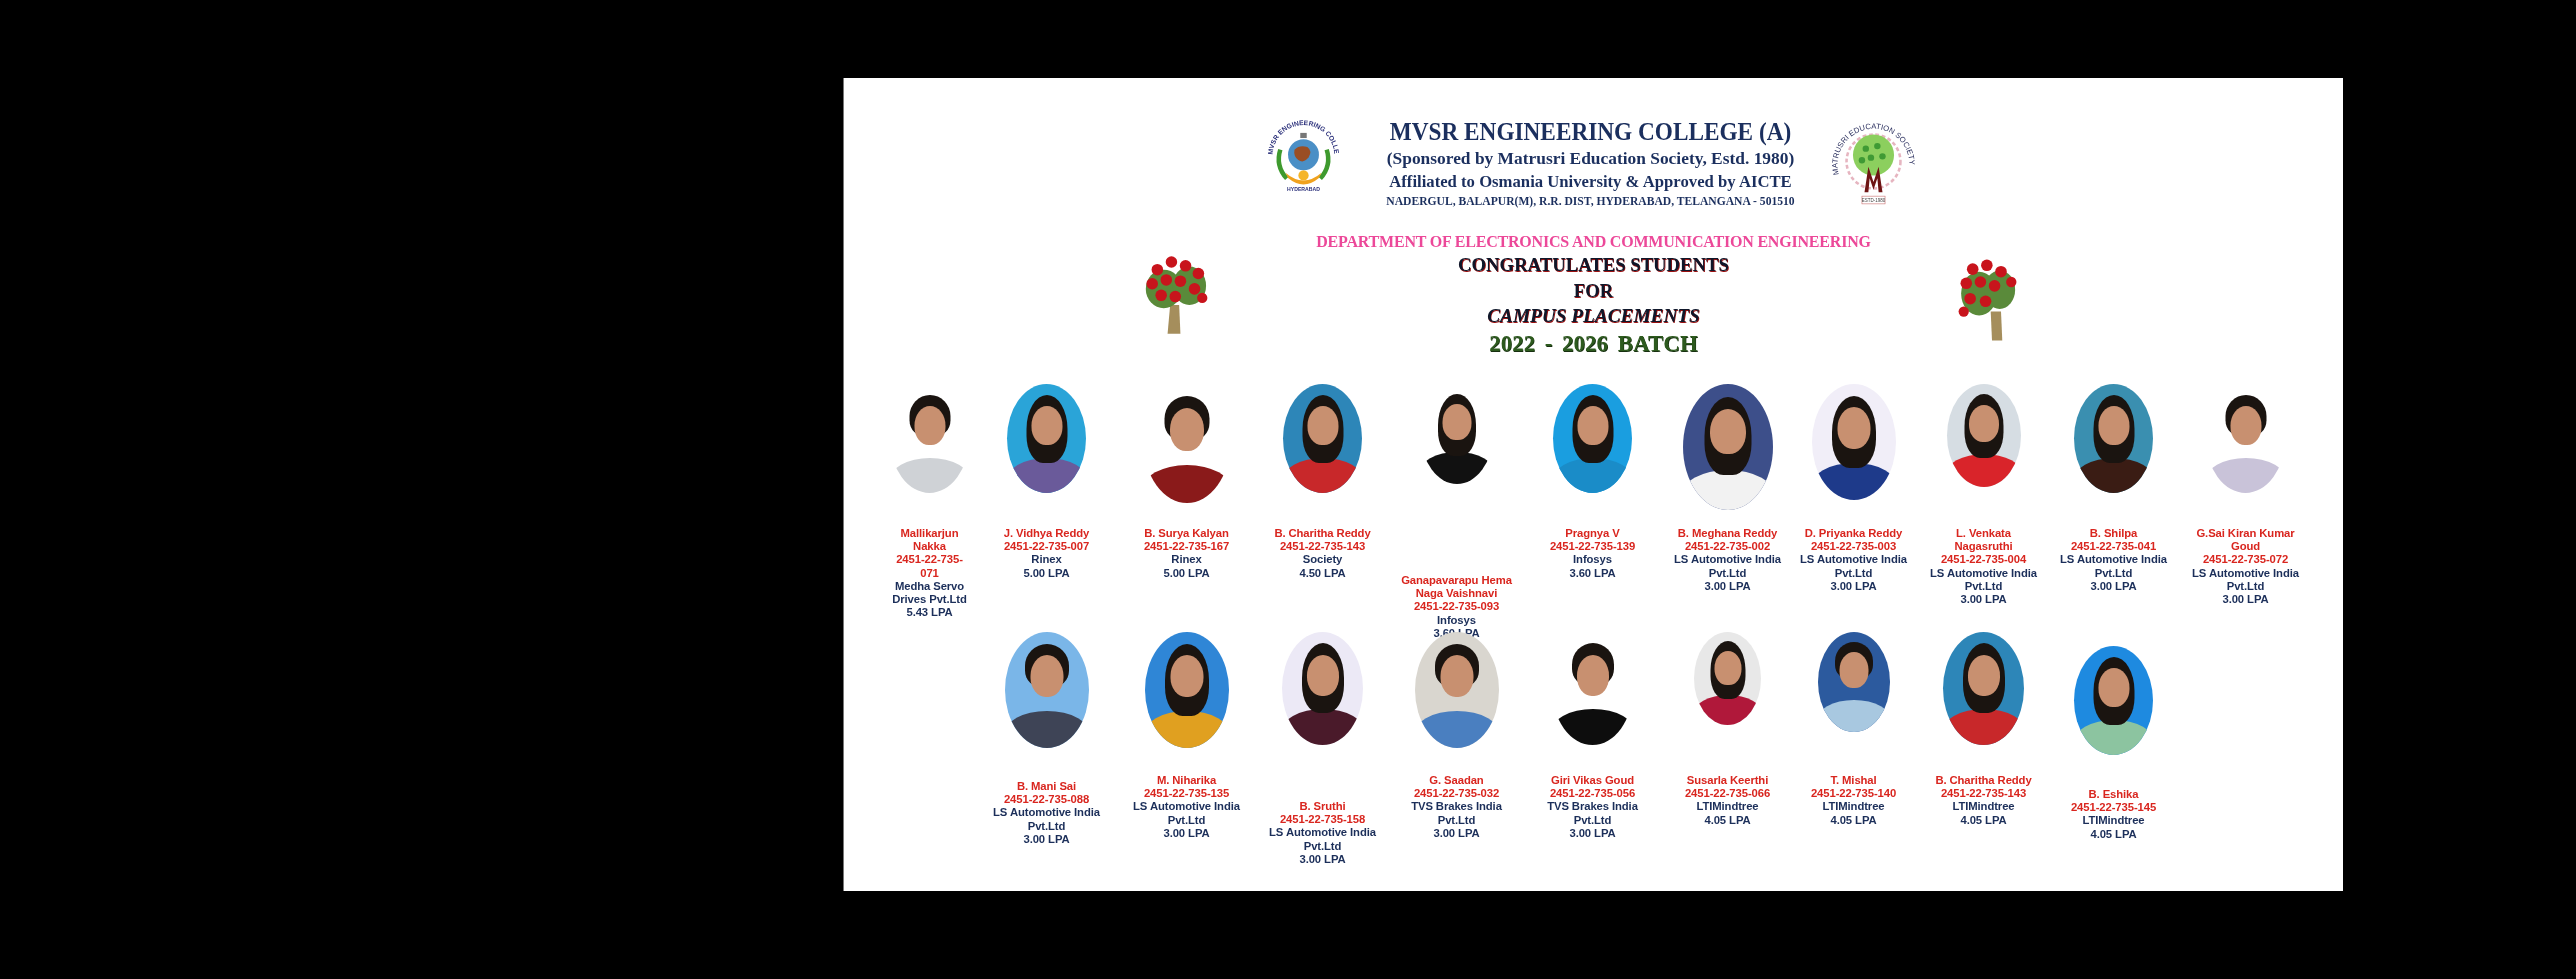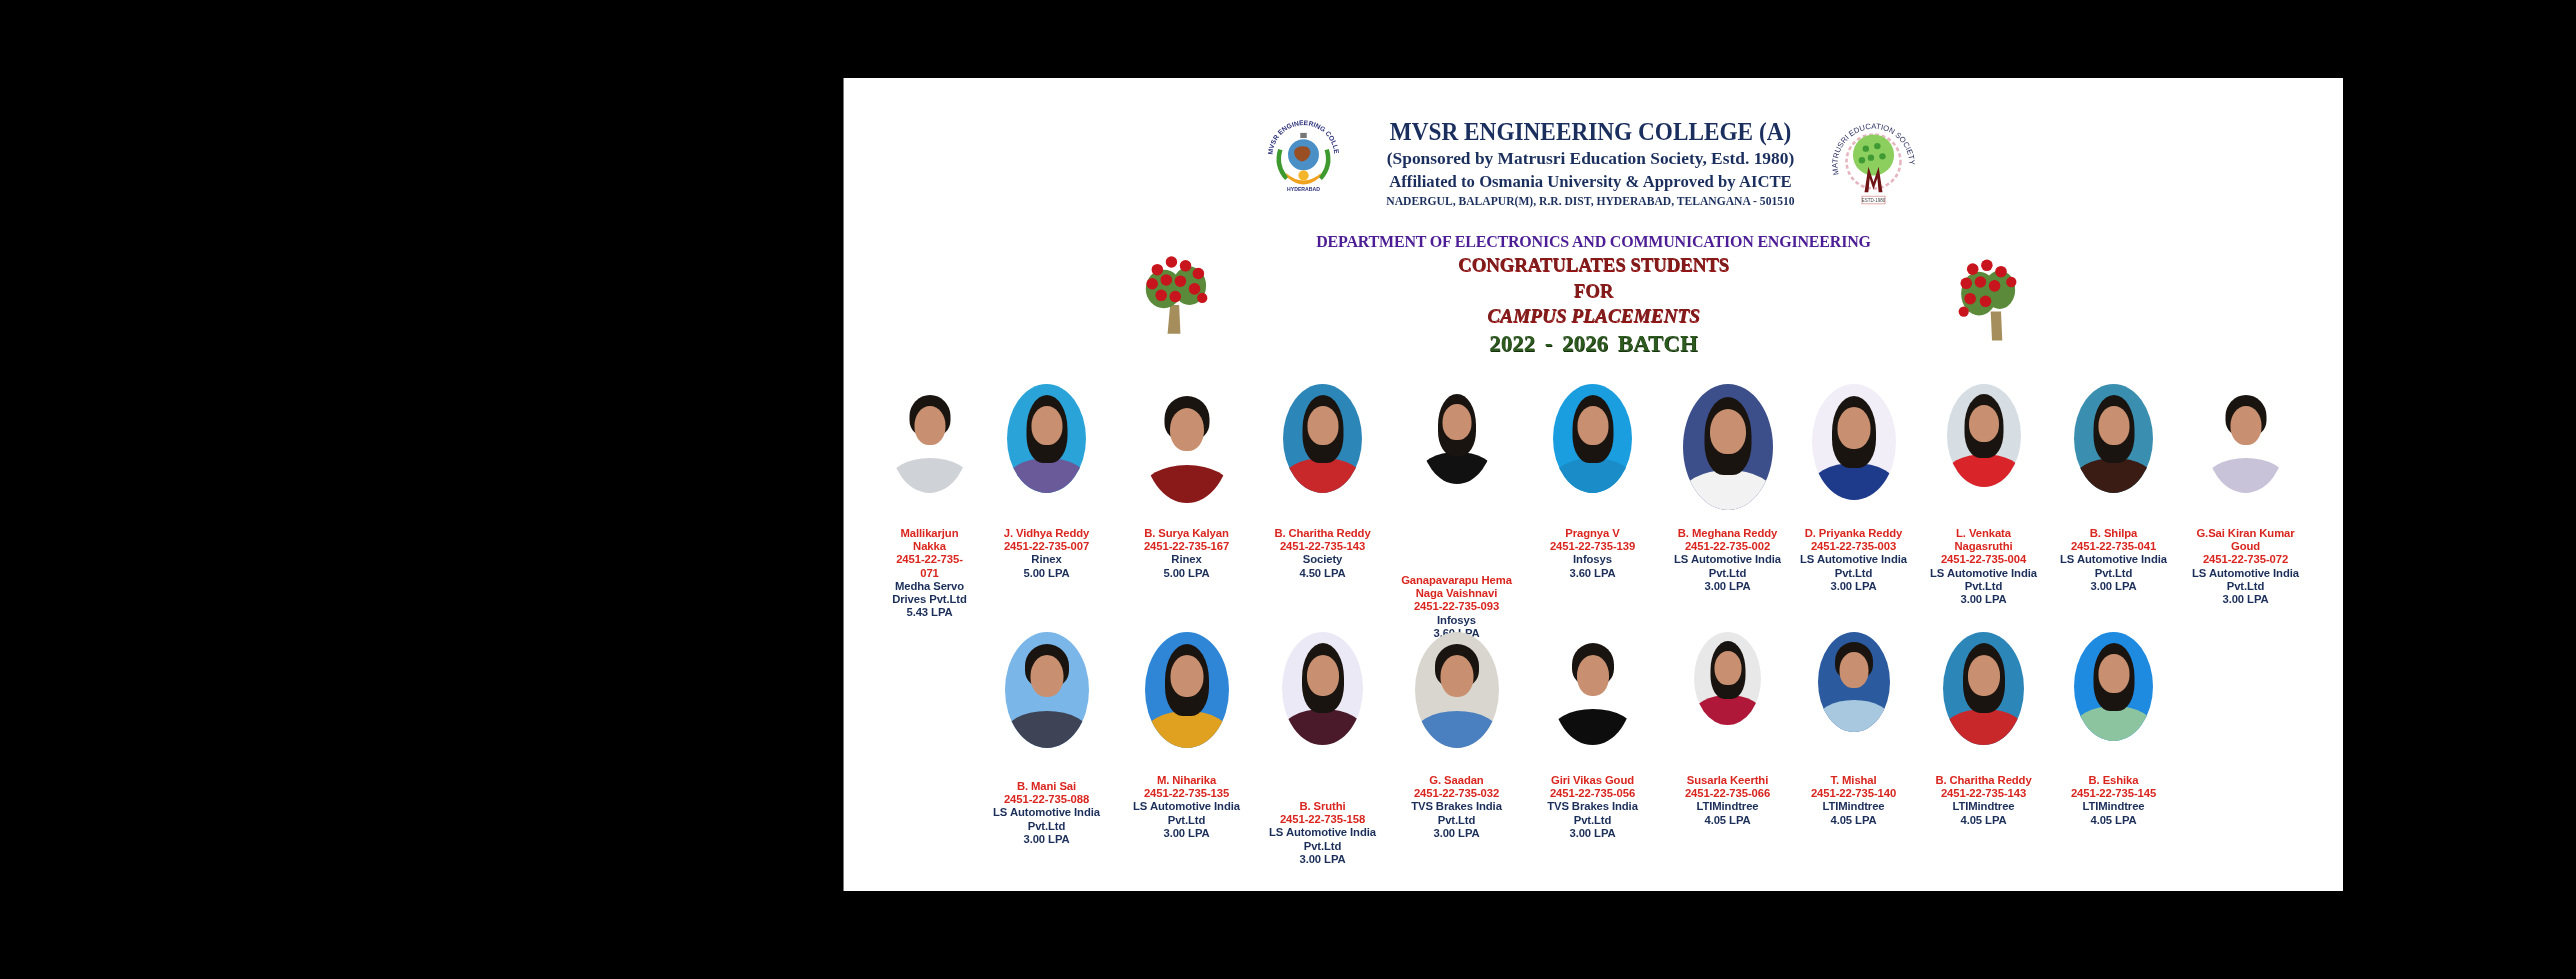--- a/index.html
+++ b/index.html
@@ -4,22 +4,22 @@
 <style>
   html,body{margin:0;padding:0;}
   body{width:2576px;height:980px;background:#000;position:relative;overflow:hidden;font-family:"Liberation Sans",sans-serif;}
   .poster{position:absolute;left:843px;top:78px;width:1500px;height:813px;background:#fff;border-left:1.3px solid #777;box-sizing:border-box;}
   .hdr{position:absolute;left:0;width:100%;text-align:center;font-family:"Liberation Serif",serif;font-weight:bold;color:#1b2f5e;white-space:nowrap;}
   .college{top:40px;font-size:24.5px;transform:scaleX(0.95);}
   .sponsor{top:70px;font-size:17.4px;}
   .affil{top:94px;font-size:16.7px;}
   .addr{top:117px;font-size:11.6px;}
   .hdr-wrap{position:absolute;left:489px;width:515px;top:0;height:155px;}
-  .dept{position:absolute;left:0;width:100%;top:155px;text-align:center;font-family:"Liberation Serif",serif;font-weight:bold;font-size:16px;color:#4c1d95;letter-spacing:-0.2px;}
-  .red-line{position:absolute;left:0;width:100%;text-align:center;font-family:"Liberation Serif",serif;font-weight:bold;color:#7f1d1d;text-shadow:0.6px 0.6px 0 #9a1010;}
+  .dept{position:absolute;left:0;width:100%;top:155px;text-align:center;font-family:"Liberation Serif",serif;font-weight:bold;font-size:16px;color:#ec4899;letter-spacing:-0.2px;}
+  .red-line{position:absolute;left:0;width:100%;text-align:center;font-family:"Liberation Serif",serif;font-weight:bold;color:#0f172a;text-shadow:0.6px 0.6px 0 #9a1010;}
   .congrats{top:176px;font-size:18.7px;}
   .for{top:202px;font-size:18.7px;}
   .campus{top:227px;font-size:19.3px;font-style:italic;}
   .batch{position:absolute;left:0;width:100%;top:253px;text-align:center;font-family:"Liberation Serif",serif;font-weight:bold;font-size:23px;color:#2d5a1e;text-shadow:0.6px 0.6px 0 #173010;word-spacing:3.9px;}
   .logo{position:absolute;border-radius:50%;}
   .rose{position:absolute;}
   .student{position:absolute;width:129px;margin-left:-64px;text-align:center;}
   .photo{margin:0 auto;border-radius:50%;position:relative;overflow:hidden;}
   .photo .face{position:absolute;left:50%;border-radius:50% 50% 46% 46%;transform:translateX(-50%);}
   .photo .hair{position:absolute;left:50%;transform:translateX(-50%);border-radius:50% 50% 40% 40%;}
@@ -385,21 +385,21 @@
           <div class="hair" style="width: 42px; height: 70px; top: 11.3px; background: rgb(26, 20, 16);"></div>
           <div class="face" style="width: 32px; height: 41px; top: 22.5px; background: rgb(200, 144, 112);"></div>
         </div>
         <div class="info" style="position: absolute; left: 0px; width: 129px; top: 142px;">
           <div class="nm">B. Charitha Reddy</div>
           <div class="roll">2451-22-735-143</div>
           <div class="co">LTIMindtree</div>
           <div class="pkg">4.05 LPA</div>
         </div>
       </div>
-      <div class="student" style="left: 1269px; top: 554px;">
+      <div class="student" style="left: 1269px; top: 568px;">
         <div class="photo" style="width: 79px; height: 109px; background: rgb(30, 138, 224);">
           <div class="body" style="width: 82px; height: 46px; background: rgb(140, 196, 160);"></div>
           <div class="hair" style="width: 41px; height: 68px; top: 11px; background: rgb(26, 20, 16);"></div>
           <div class="face" style="width: 31px; height: 39px; top: 22px; background: rgb(200, 144, 112);"></div>
         </div>
         <div class="info" style="position: absolute; left: 0px; width: 129px; top: 142px;">
           <div class="nm">B. Eshika</div>
           <div class="roll">2451-22-735-145</div>
           <div class="co">LTIMindtree</div>
           <div class="pkg">4.05 LPA</div>

